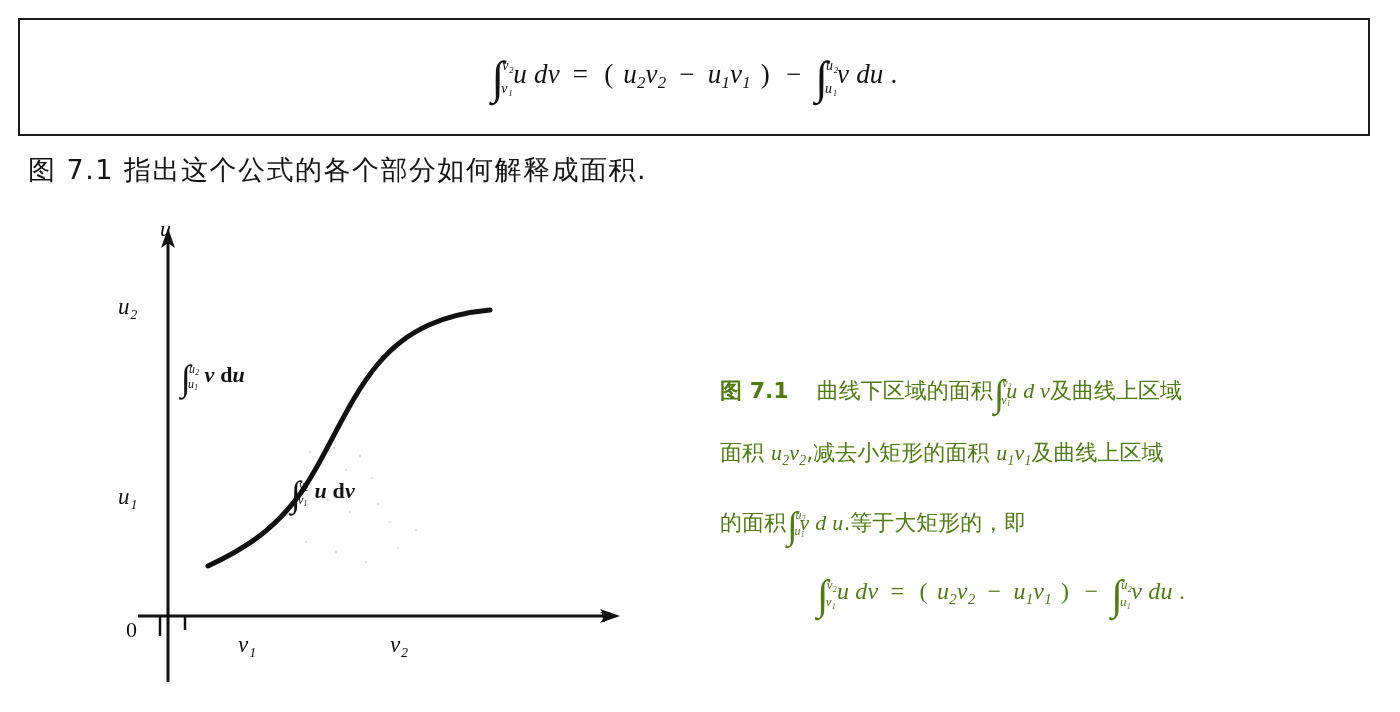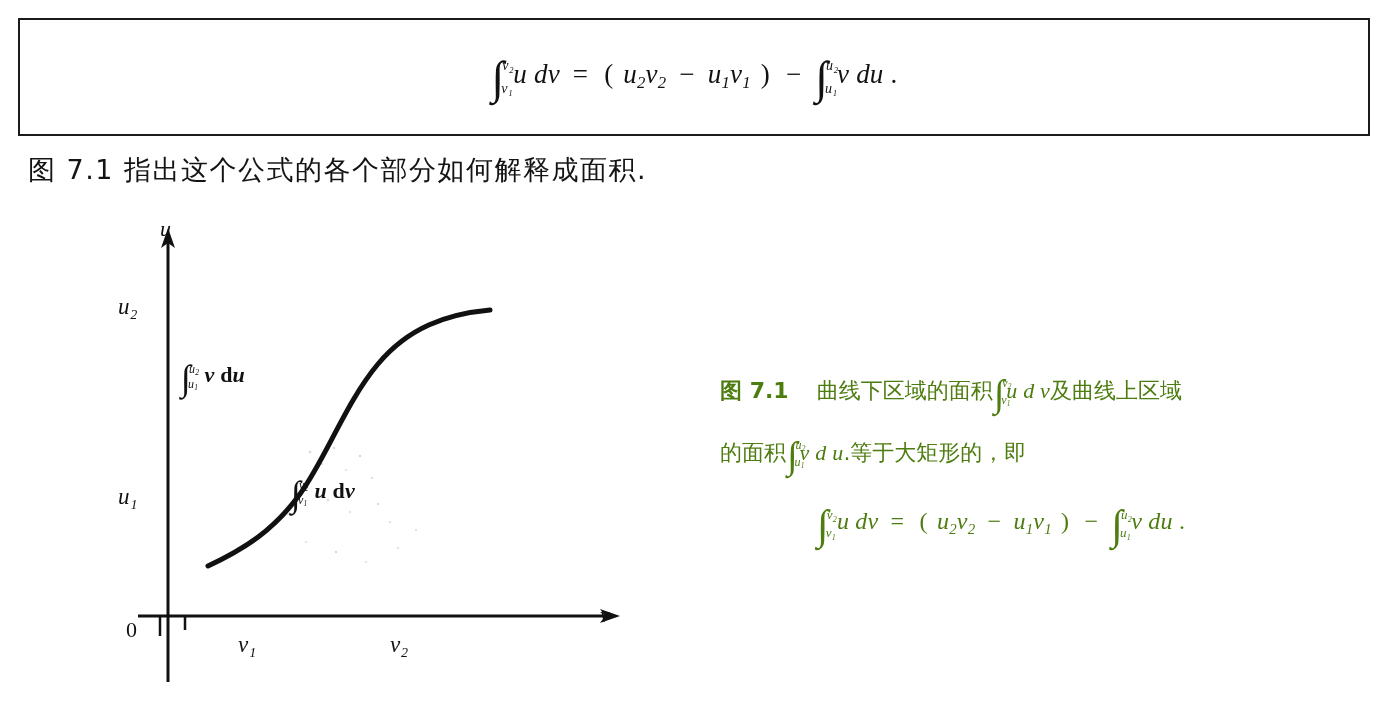--- a/index.html
+++ b/index.html
@@ -225,20 +225,25 @@
       </span>
     </span>
   </div>
 
   <div class="caption">
 
     <div class="cap-row">
       <span class="cap-title">图 7.1</span><span>曲线下区域的面积</span><span class="math"><span class="intg">∫<span class="lim up-lim">v<span class="sub">2</span></span><span class="lim lo-lim">v<span class="sub">1</span></span></span><span>u d v</span></span><span>及曲线上区域</span>
     </div>
 
+    <div class="cap-row">
+      <span>面积</span>
+      <span class="math">u<span class="sub">2</span>v<span class="sub">2</span></span><span>,减去小矩形的面积</span>
+      <span class="math">u<span class="sub">1</span>v<span class="sub">1</span></span><span>及曲线上区域</span>
+    </div>
 
     <div class="cap-row">
       <span>的面积</span><span class="math"><span class="intg">∫<span class="lim up-lim">u<span class="sub">2</span></span><span class="lim lo-lim">u<span class="sub">1</span></span></span><span>v d u</span></span><span>.等于大矩形的，即</span>
     </div>
 
     <div class="cap-eq">
       <span class="math">
         <span class="intg">∫<span class="lim up-lim">v<span class="sub">2</span></span><span class="lim lo-lim">v<span class="sub">1</span></span></span>
         <span>u dv</span>
         <span class="up pad">=</span>

